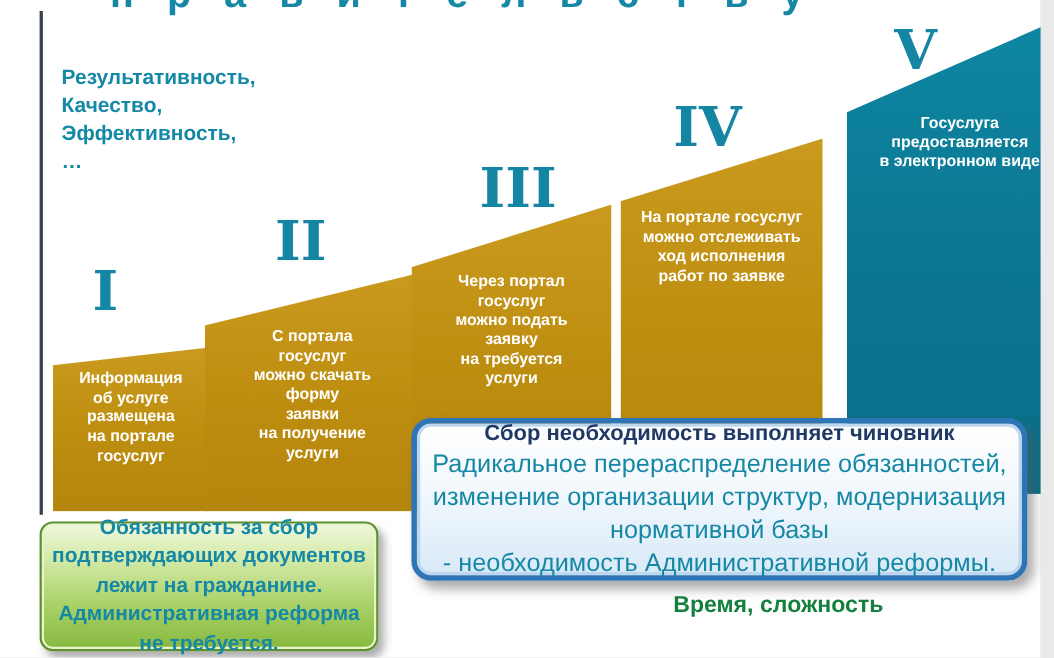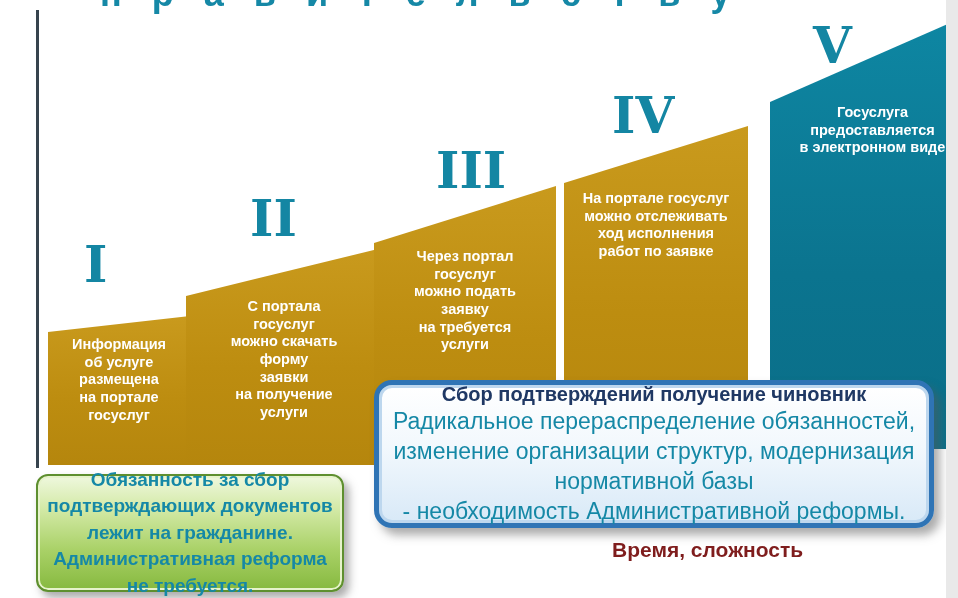--- a/index.html
+++ b/index.html
@@ -78,36 +78,40 @@
   .blue-box .blue-title{
     font-size:20px;font-weight:bold;color:#1F3864;text-align:center;line-height:1.3;
   }
   .blue-box .blue-body{
     font-size:23px;color:#1588A6;text-align:center;line-height:1.3;font-weight:normal;
   }
 
   
   .x-label{
     position:absolute;left:612px;top:538px;z-index:4;
-    font-size:21px;font-weight:bold;color:#7f1d1d;
+    font-size:21px;font-weight:bold;color:#15803d;
   }
 
   
   .right-strip{position:absolute;left:946px;top:0;width:12px;height:598px;background:#e9e9e9;}
 </style>
 </head>
 <body>
 
 <div class="viewport">
   <div class="slide">
 
     <div class="clipped-title">п р а в и т е л ь с т в у</div>
 
     <div class="y-axis"></div>
 
+    <div class="y-label multiline">Результативность,
+Качество,
+Эффективность,
+…</div>
 
     <div class="bar bar--gold bar1">
       <div class="bar-text multiline">Информация
 об услуге
 размещена
 на портале
 госуслуг</div>
     </div>
     <div class="bar bar--gold bar2">
       <div class="bar-text multiline">С портала
@@ -146,21 +150,21 @@
 
     <div class="green-box">
       <div class="green-text multiline">Обязанность за сбор
 подтверждающих документов
 лежит на гражданине.
 Административная реформа
 не требуется.</div>
     </div>
 
     <div class="blue-box">
-      <div class="blue-title">Сбор подтверждений получение чиновник</div>
+      <div class="blue-title">Сбор необходимость выполняет чиновник</div>
       <div class="blue-body multiline">Радикальное перераспределение обязанностей,
 изменение организации структур, модернизация
 нормативной базы
 - необходимость Административной реформы.</div>
     </div>
 
     <div class="x-label">Время, сложность</div>
 
   </div>
   <div class="right-strip"></div>

